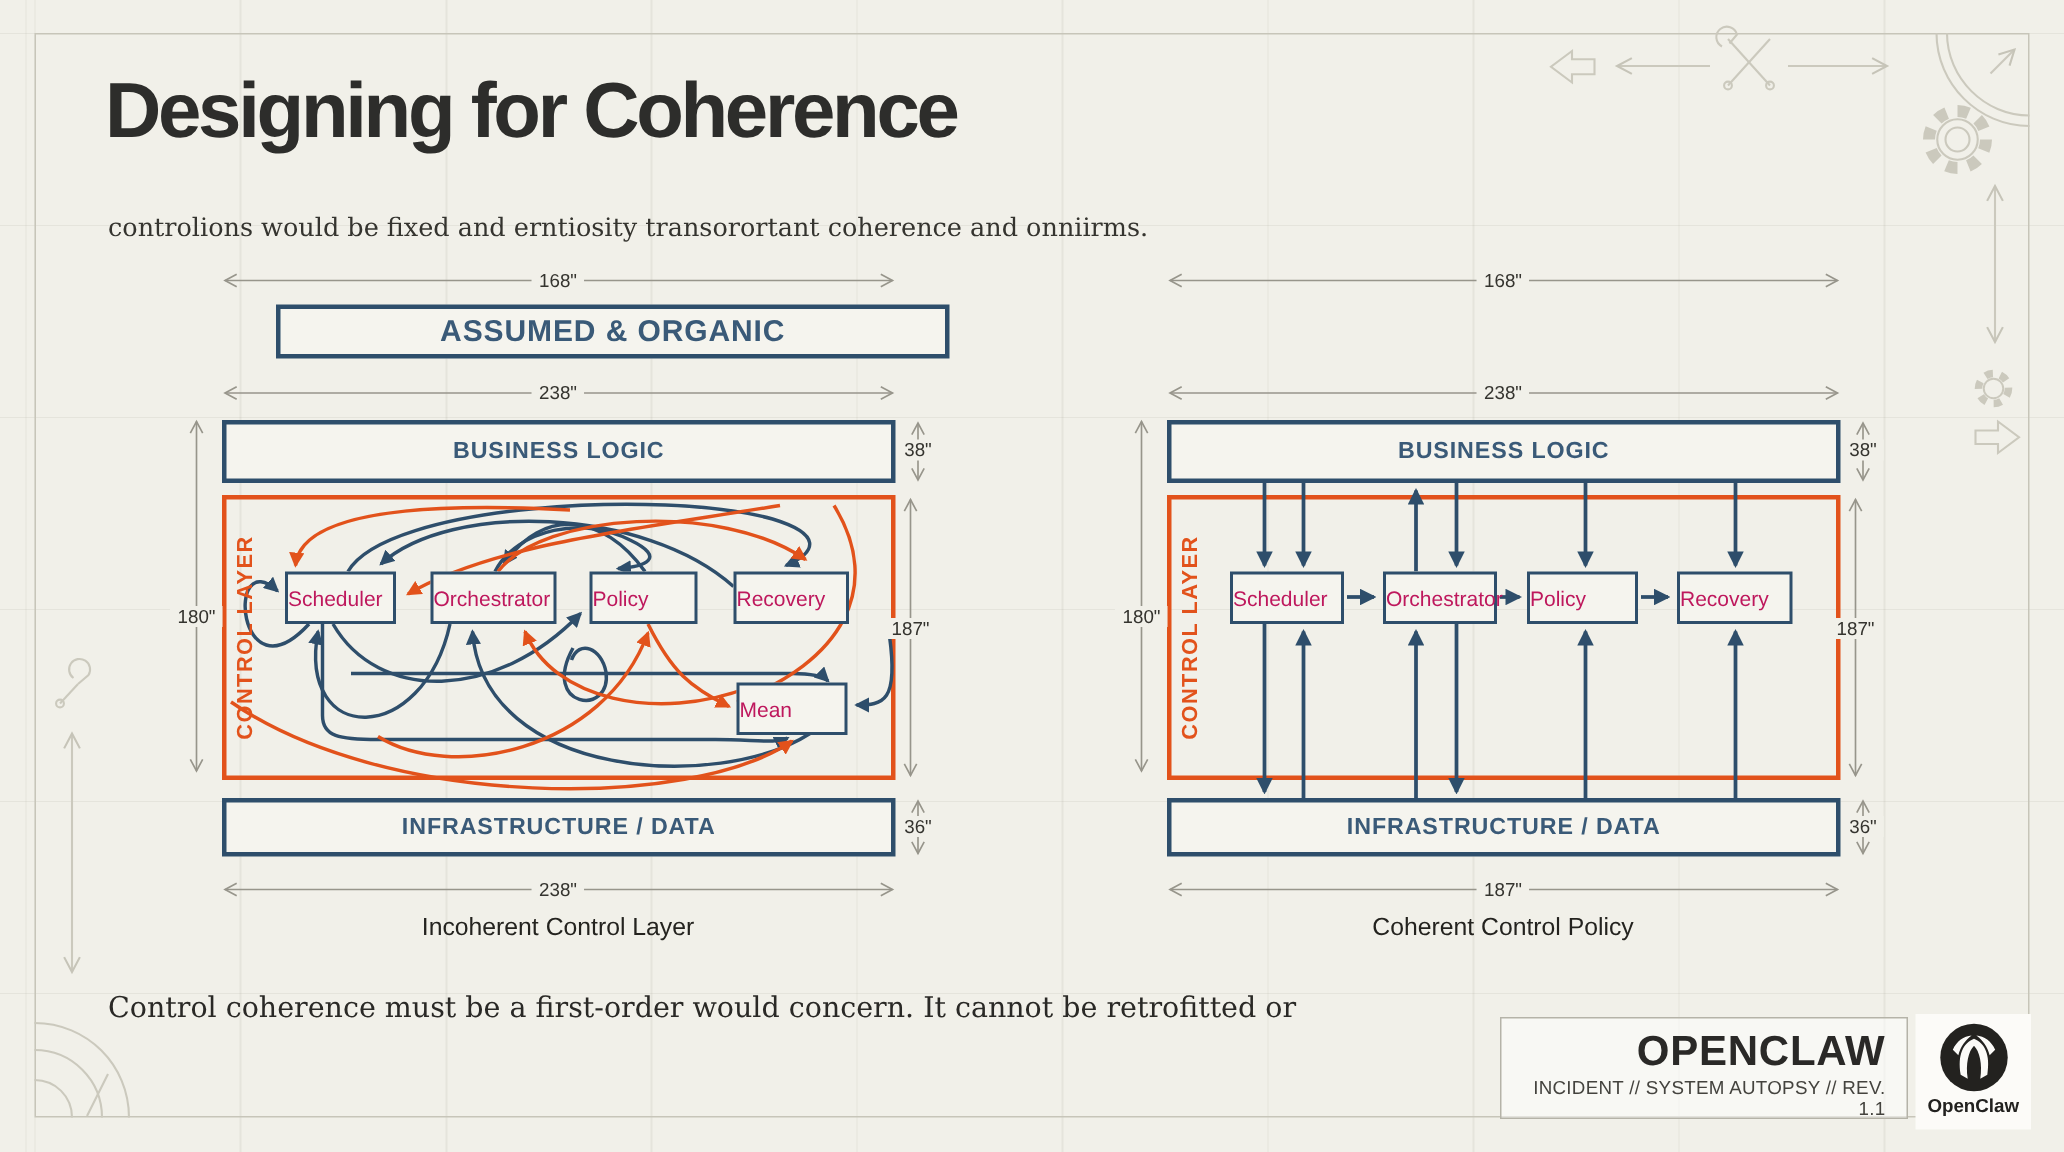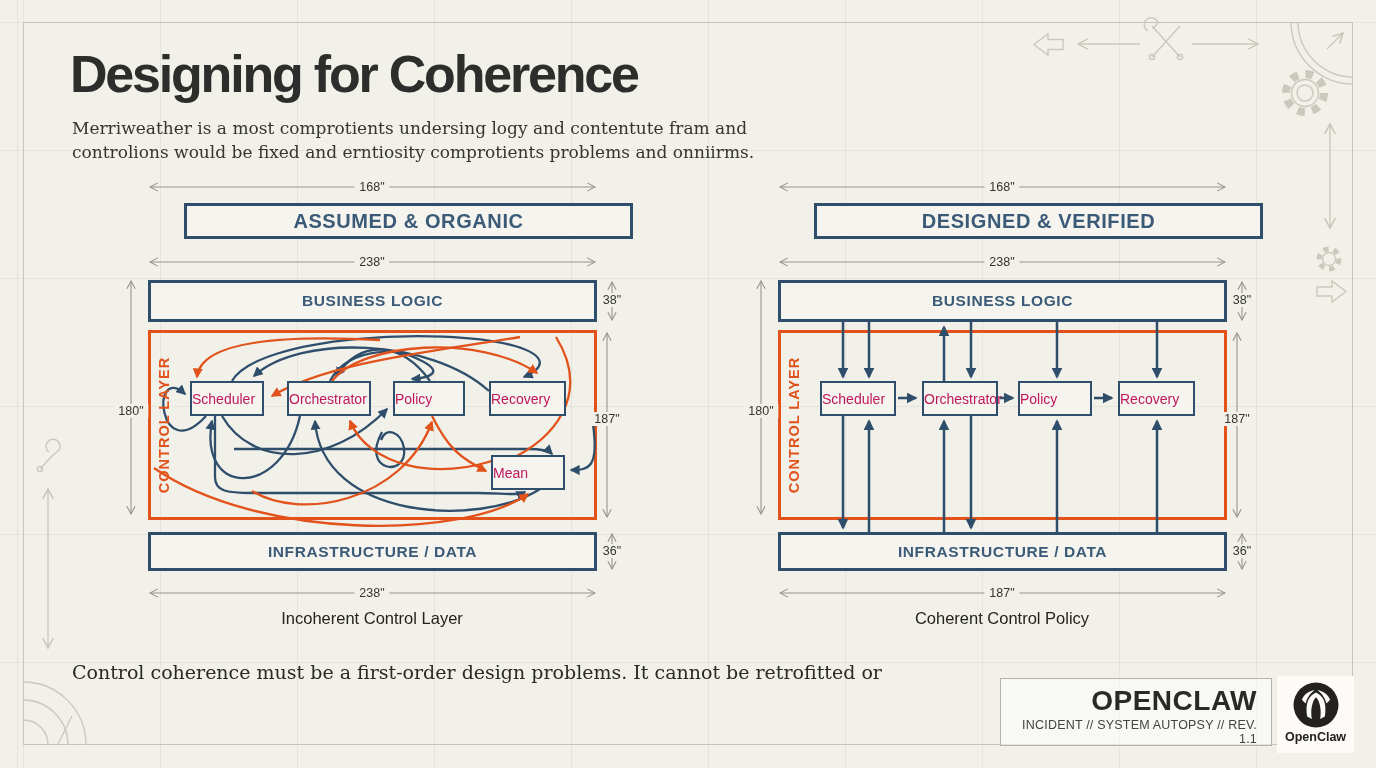--- a/index.html
+++ b/index.html
@@ -82,39 +82,35 @@
       </g>
       <line x1="48" y1="489" x2="48" y2="648" marker-start="url(#dD)" marker-end="url(#dD)"></line>
       <path d="M48 745 C48 731 37 720 23 720 M68 745 C68 720 48 700 23 700 M86 745 C86 710 58 682 23 682"></path>
       <line x1="58" y1="744" x2="72" y2="716"></line>
     </g>
   </svg>
 
   <div id="frame" class="abs"></div>
 
   <div class="abs title">Designing for Coherence</div>
-  <div class="abs subtitle" style="top:116px">Merriweather is a most comprotients undersing logy and contentute fram and</div>
-  <div class="abs subtitle" style="top:140px">controlions would be fixed and erntiosity comprotients problems and onniirms.</div>
+  <div class="abs subtitle" style="top:140px">controlions would be fixed and erntiosity transorortant coherence and onniirms.</div>
 
   <div class="layer-box hdr" style="left:148px;top:203px;width:449px;height:36px">
       <span>ASSUMED &amp; ORGANIC</span>
     </div>
   <div class="layer-box mid" style="left:148px;top:280px;width:449px;height:42px">
       <span>BUSINESS LOGIC</span>
     </div>
   <div class="ctrl-box" style="left:148px;top:330px;width:449px;height:190px"></div>
   <div class="ctrl-label" style="left:71px;top:415px">CONTROL LAYER</div>
   <div class="layer-box mid" style="left:148px;top:532px;width:449px;height:39px">
       <span>INFRASTRUCTURE / DATA</span>
     </div>
   <div class="caption" style="left:372px;top:609px">Incoherent Control Layer</div>
 
-  <div class="layer-box hdr" style="left:778px;top:203px;width:449px;height:36px">
-      <span>DESIGNED &amp; VERIFIED</span>
-    </div>
   <div class="layer-box mid" style="left:778px;top:280px;width:449px;height:42px">
       <span>BUSINESS LOGIC</span>
     </div>
   <div class="ctrl-box" style="left:778px;top:330px;width:449px;height:190px"></div>
   <div class="ctrl-label" style="left:701px;top:415px">CONTROL LAYER</div>
   <div class="layer-box mid" style="left:778px;top:532px;width:449px;height:39px">
       <span>INFRASTRUCTURE / DATA</span>
     </div>
   <div class="caption" style="left:1002px;top:609px">Coherent Control Policy</div>
 
@@ -234,21 +230,21 @@
   <div class="dim-label" style="left:372px;top:593px">238"</div>
 
   <div class="dim-label" style="left:1002px;top:187px">168"</div>
   <div class="dim-label" style="left:1002px;top:262px">238"</div>
   <div class="dim-label" style="left:1242px;top:300px">38"</div>
   <div class="dim-label" style="left:761px;top:411px">180"</div>
   <div class="dim-label" style="left:1237px;top:419px">187"</div>
   <div class="dim-label" style="left:1242px;top:551px">36"</div>
   <div class="dim-label" style="left:1002px;top:593px">187"</div>
 
-  <div class="footer-line" style="top:661px">Control coherence must be a first-order design problems. It cannot be retrofitted or</div>
+  <div class="footer-line" style="top:661px">Control coherence must be a first-order would concern. It cannot be retrofitted or</div>
 
   <div id="brand-box" class="abs">
     <div id="brand-name">OPENCLAW</div>
     <div id="brand-tagline">INCIDENT // SYSTEM AUTOPSY // REV. 1.1</div>
   </div>
   <div id="logo-panel" class="abs">
     <svg width="46" height="46" viewBox="0 0 44 44">
       <circle cx="22" cy="22" r="21.5" fill="#23221f"></circle>
       <path fill="#fbfaf7" d="M22 10 C15 13 11.5 20 13.5 33 L18 35.5 C16.5 26 18.5 18 22 14.5 C25.5 18 27.5 26 26 35.5 L30.5 33 C32.5 20 29 13 22 10 Z"></path>
       <path fill="#fbfaf7" d="M8.5 17 C11 11.5 15.5 8.5 20.5 8 C16.5 11 13.5 15 12 20.5 Z"></path>

